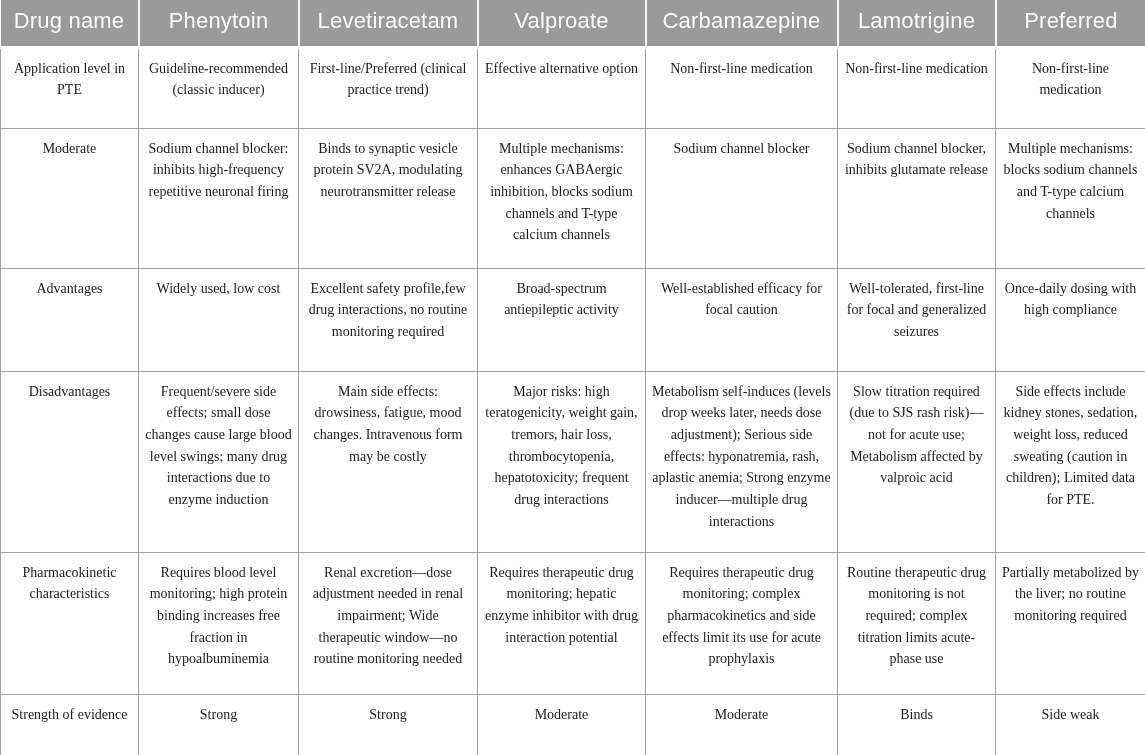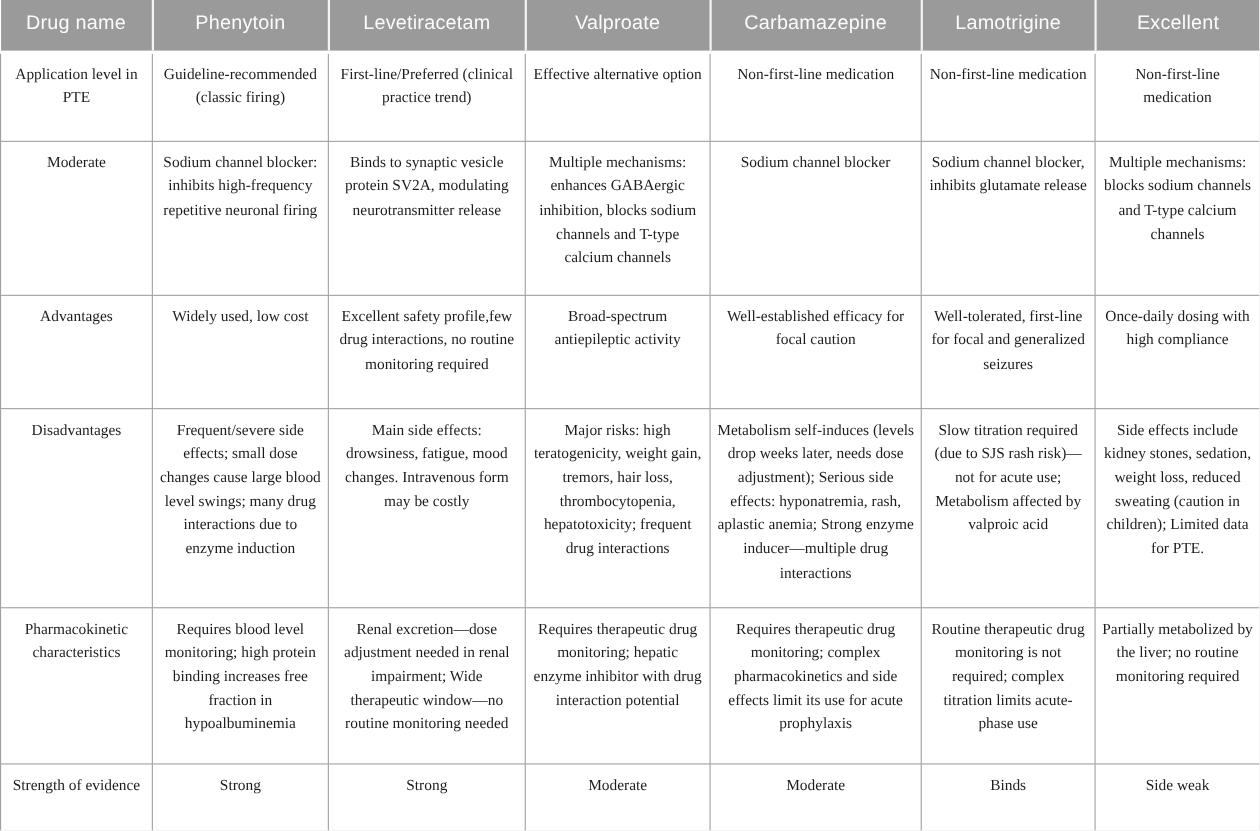--- a/index.html
+++ b/index.html
@@ -18,21 +18,21 @@
     table-layout: fixed;
     width: 1145px;
     font-family: "Liberation Serif", "DejaVu Serif", serif;
   }
   table.cmp thead tr { height: 47px; }
   table.cmp thead th {
     background: #9a9a9a;
     color: #fbfbfb;
     font-family: "Liberation Sans", "DejaVu Sans", sans-serif;
     font-weight: 400;
-    font-size: 18px;
+    font-size: 22px;
     letter-spacing: 0.2px;
     padding: 2px 4px 6px 4px;
     vertical-align: middle;
     text-align: center;
     border-left: 2px solid #f4f4f4;
     border-right: 2px solid #f4f4f4;
     border-bottom: 3px solid #ffffff;
     border-top: none;
   }
   table.cmp thead th:first-child { border-left: none; }
@@ -69,27 +69,27 @@
       <col style="width:150px">
     </colgroup>
     <thead>
       <tr>
         <th>Drug name</th>
         <th>Phenytoin</th>
         <th>Levetiracetam</th>
         <th>Valproate</th>
         <th>Carbamazepine</th>
         <th>Lamotrigine</th>
-        <th>Excellent</th>
+        <th>Preferred</th>
       </tr>
     </thead>
     <tbody>
       <tr>
         <td>Application level in PTE</td>
-        <td>Guideline-recommended (classic firing)</td>
+        <td>Guideline-recommended (classic inducer)</td>
         <td>First-line/Preferred (clinical practice trend)</td>
         <td>Effective alternative option</td>
         <td>Non-first-line medication</td>
         <td>Non-first-line medication</td>
         <td>Non-first-line medication</td>
       </tr>
       <tr>
         <td>Moderate</td>
         <td>Sodium channel blocker: inhibits high-frequency repetitive neuronal firing</td>
         <td>Binds to synaptic vesicle protein SV2A, modulating neurotransmitter release</td>

